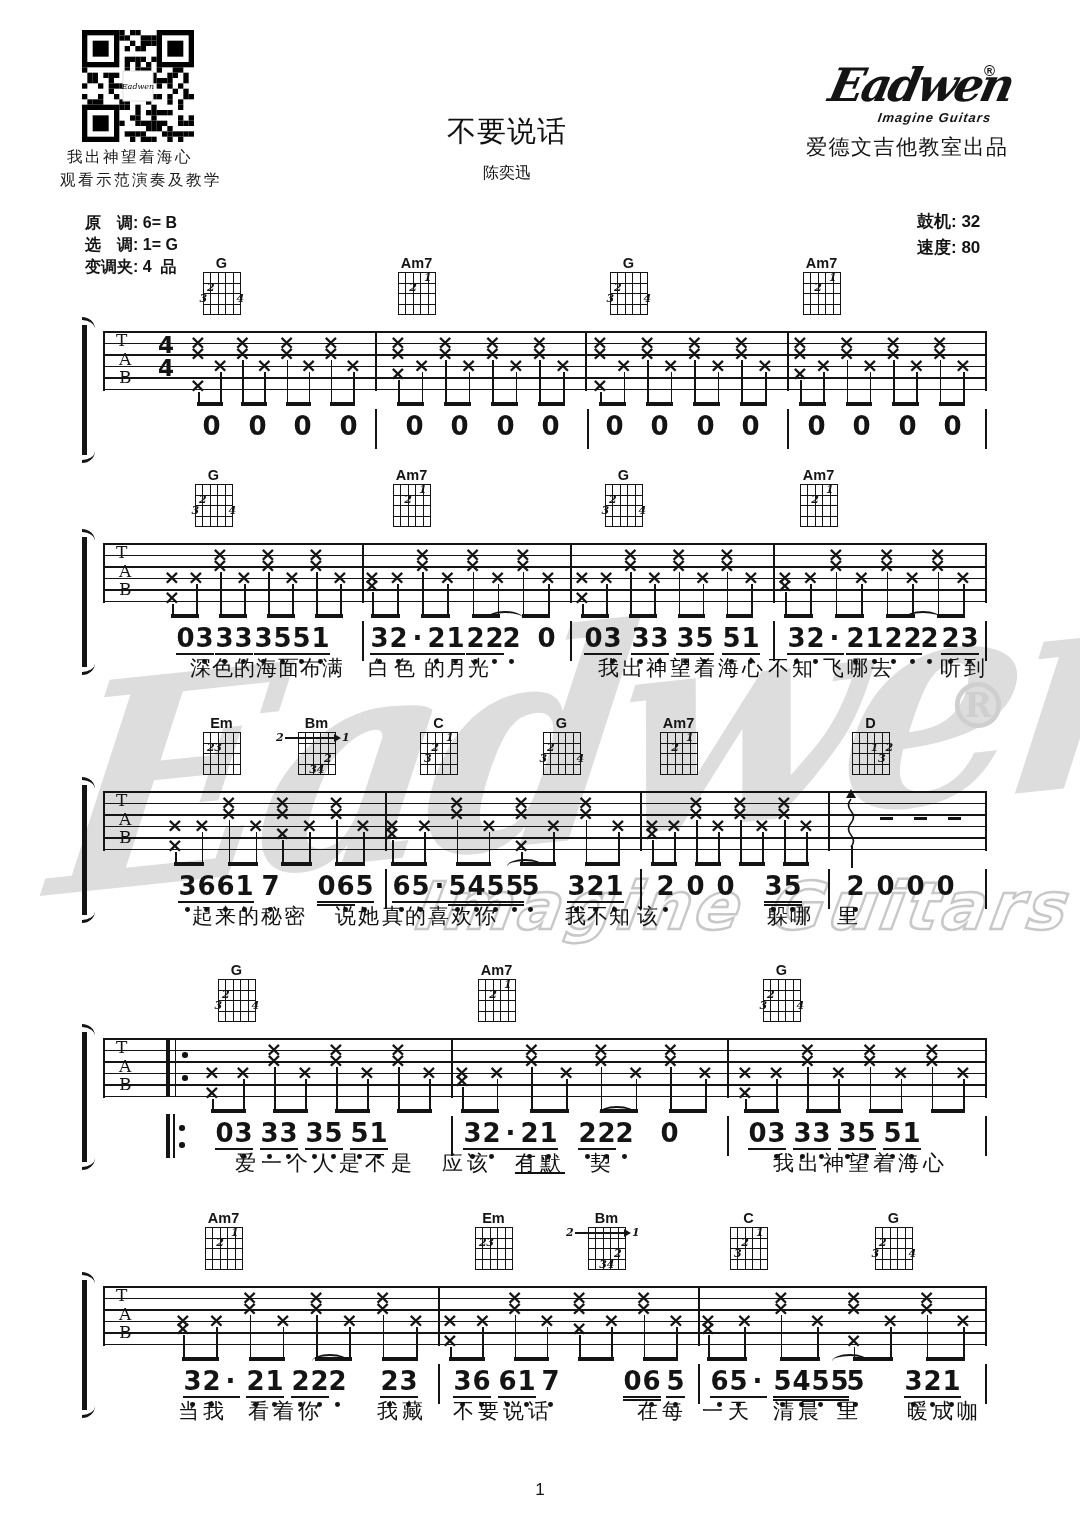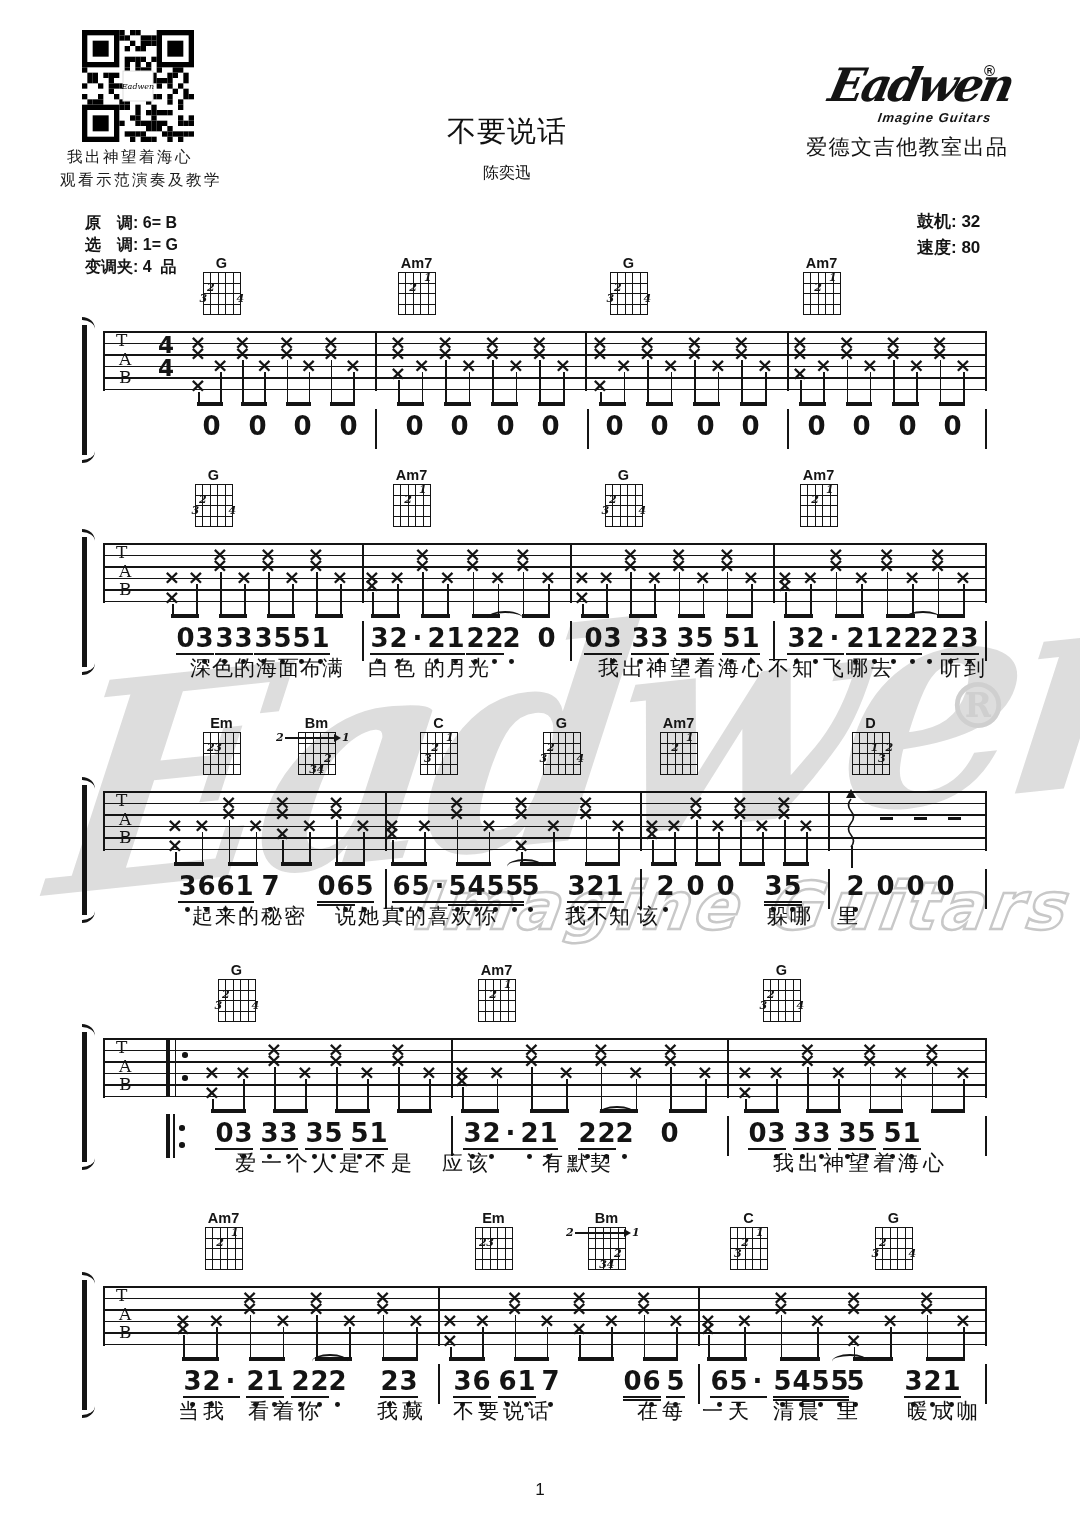--- a/index.html
+++ b/index.html
@@ -1168,21 +1168,21 @@
       </div>
       <div class="nbar" style="position: absolute; left: 451px; top: 1116px; width: 2px; height: 40px;"></div>
       <div class="nbar" style="position: absolute; left: 727px; top: 1116px; width: 2px; height: 40px;"></div>
       <div class="nbar" style="position: absolute; left: 985px; top: 1116px; width: 2px; height: 40px;"></div>
       <div class="nbar" style="position: absolute; left: 166px; top: 1114px; width: 3.8px; height: 44px;"></div>
       <div class="nbar" style="position: absolute; left: 173px; top: 1114px; width: 1.6px; height: 44px;"></div>
       <div class="rdot" style="position: absolute; left: 179px; top: 1125px;"></div>
       <div class="rdot" style="position: absolute; left: 179px; top: 1142px;"></div>
       <div class="lyric" style="position: absolute; left: 235px; top: 1152px; letter-spacing: 5px;">爱一个人是不是</div>
       <div class="lyric" style="position: absolute; left: 442px; top: 1152px; letter-spacing: 4px;">应该</div>
-      <div class="lyric" style="position: absolute; left: 542px; top: 1152px; letter-spacing: 4px;">有默</div>
+      <div class="lyric" style="position: absolute; left: 515px; top: 1152px; letter-spacing: 4px; text-decoration: underline;">有默</div>
       <div class="lyric" style="position: absolute; left: 590px; top: 1152px; letter-spacing: 0px;">契</div>
       <div class="lyric" style="position: absolute; left: 773px; top: 1152px; letter-spacing: 4px;">我出神望着海心</div>
       <div class="bracket" style="position: absolute; left: 82px; top: 1280px; height: 129.5px;"></div>
       <div class="sline" style="position: absolute; left: 103px; top: 1286px; width: 882px; height: 1.6px;"></div>
       <div class="sline" style="position: absolute; left: 103px; top: 1297.5px; width: 882px; height: 1.6px;"></div>
       <div class="sline" style="position: absolute; left: 103px; top: 1309px; width: 882px; height: 1.6px;"></div>
       <div class="sline" style="position: absolute; left: 103px; top: 1320.5px; width: 882px; height: 1.6px;"></div>
       <div class="sline" style="position: absolute; left: 103px; top: 1332px; width: 882px; height: 1.6px;"></div>
       <div class="sline" style="position: absolute; left: 103px; top: 1343.5px; width: 882px; height: 1.6px;"></div>
       <div class="bline" style="position: absolute; left: 103px; top: 1285.5px; width: 1.7px; height: 60px;"></div>

